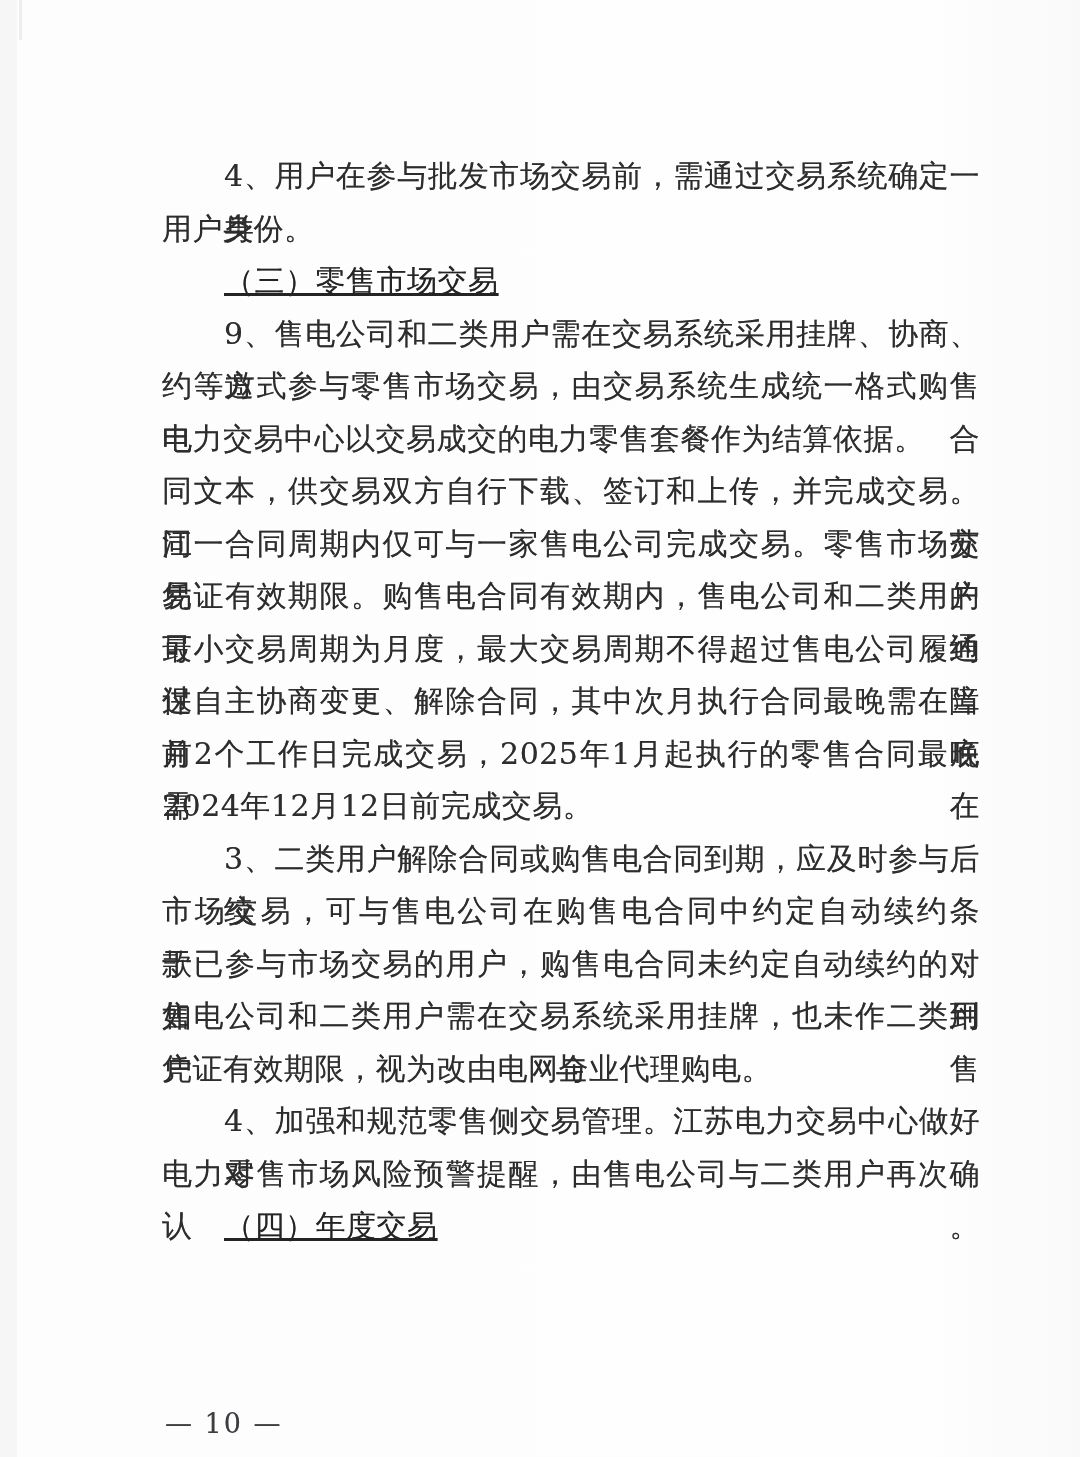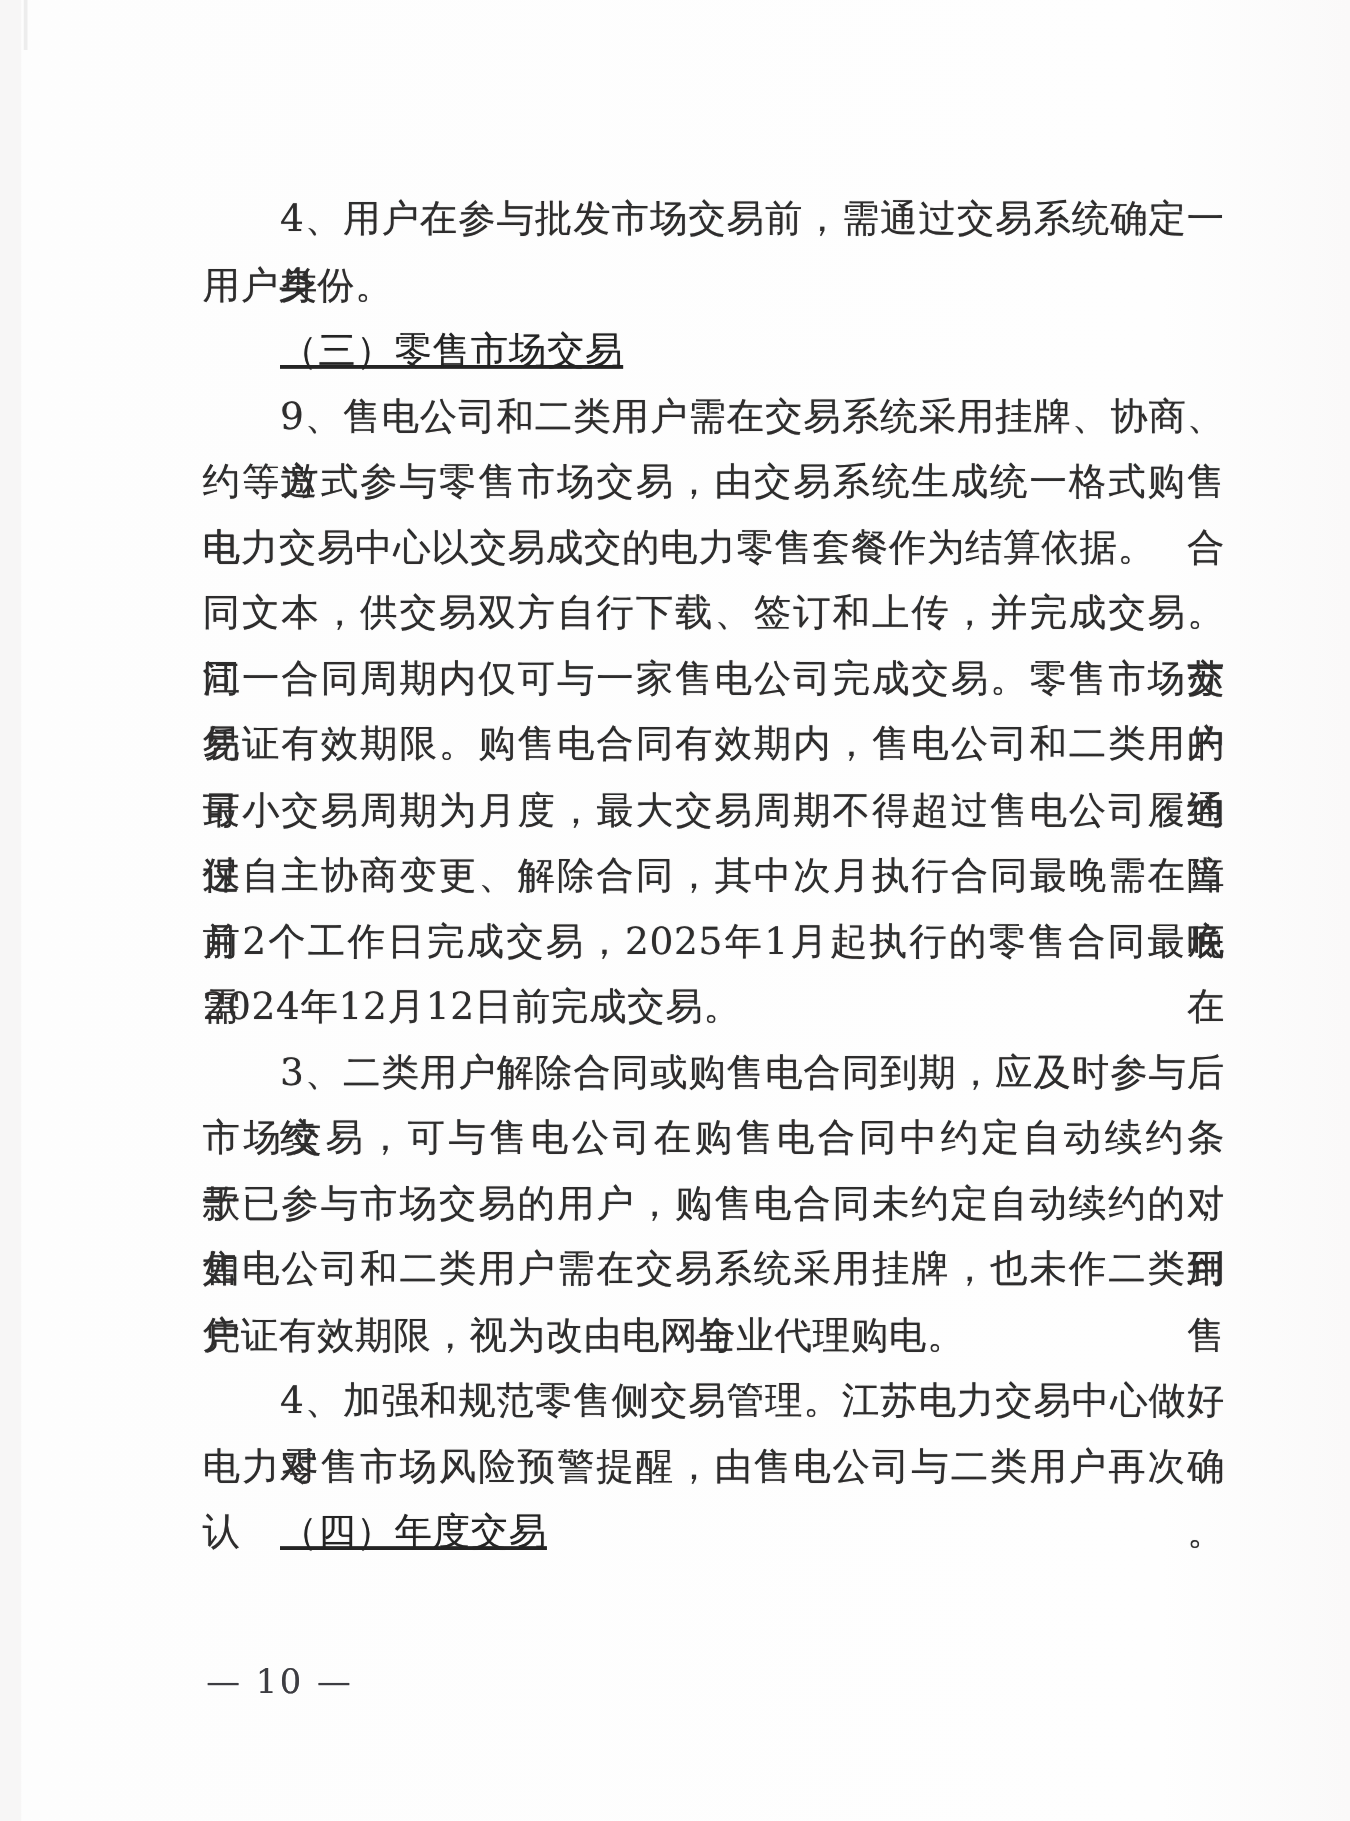--- a/index.html
+++ b/index.html
@@ -66,21 +66,21 @@
   .line.indent {
     padding-left: 62px;
   }
   .line.heading {
     color: #242424;
     text-decoration: underline;
   }
   .page-number {
     position: absolute;
     left: 148px;
-    top: 1326px;
+    top: 1404px;
     height: 40px;
     line-height: 40px;
     font-size: 27px;
     letter-spacing: 2px;
     color: #3d3d42;
     text-shadow: 0 0 0.5px rgba(50,50,55,0.5);
   }
 </style>
 </head>
 <body>

